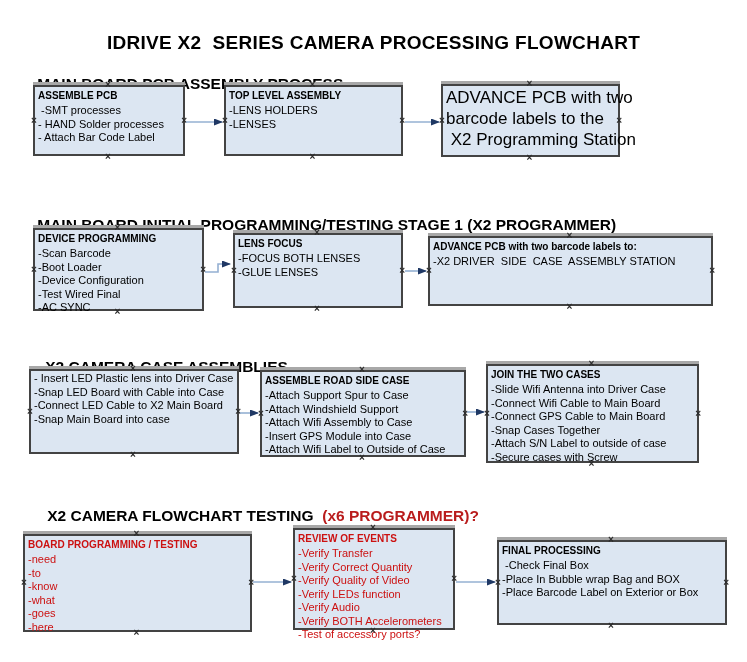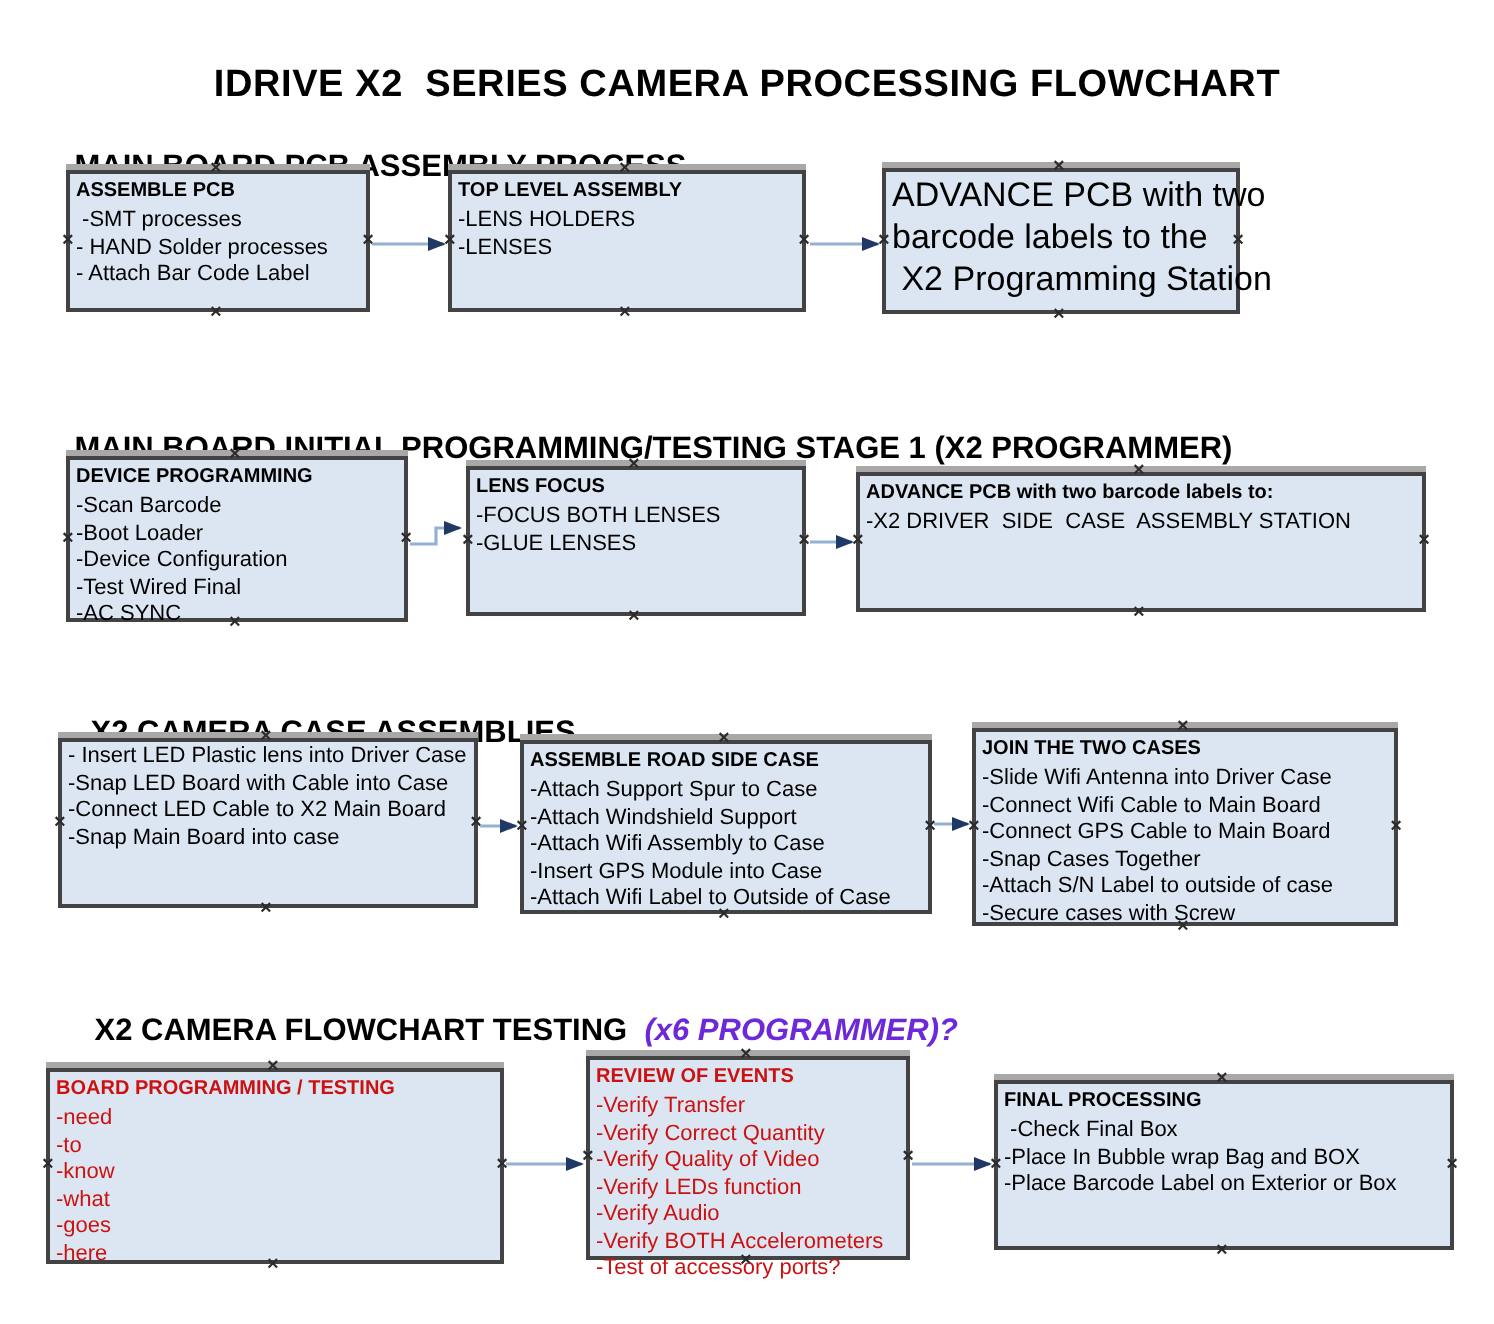--- a/index.html
+++ b/index.html
@@ -7,21 +7,21 @@
     position:relative; width:747px; height:662px; background:#ffffff;
     font-family:"Liberation Sans", sans-serif; color:#000; overflow:hidden;
   }
   .main-title {
     position:absolute; left:0; top:21px; width:747px; text-align:center;
     font-size:19px; font-weight:bold; letter-spacing:0.3px; white-space:pre;margin-top:11px;
   }
   .sec-head {
     position:absolute; font-size:15.5px; font-weight:bold; white-space:pre;
   }
-  .sec-head .red-part { color:#6d28d9;font-style:italic; }
+  .sec-head .red-part { color:#b91c1c; }
   .box {
     position:absolute; box-sizing:border-box;
     background:#dce6f2; border:2px solid #434343;
     box-shadow:0 -3px 0 #a8a8a8;
     padding:1px 3px 0 3px; overflow:visible;
   }
   .box-title {
     font-size:10px; font-weight:bold; line-height:16px; white-space:pre;
   }
   .box-item {

